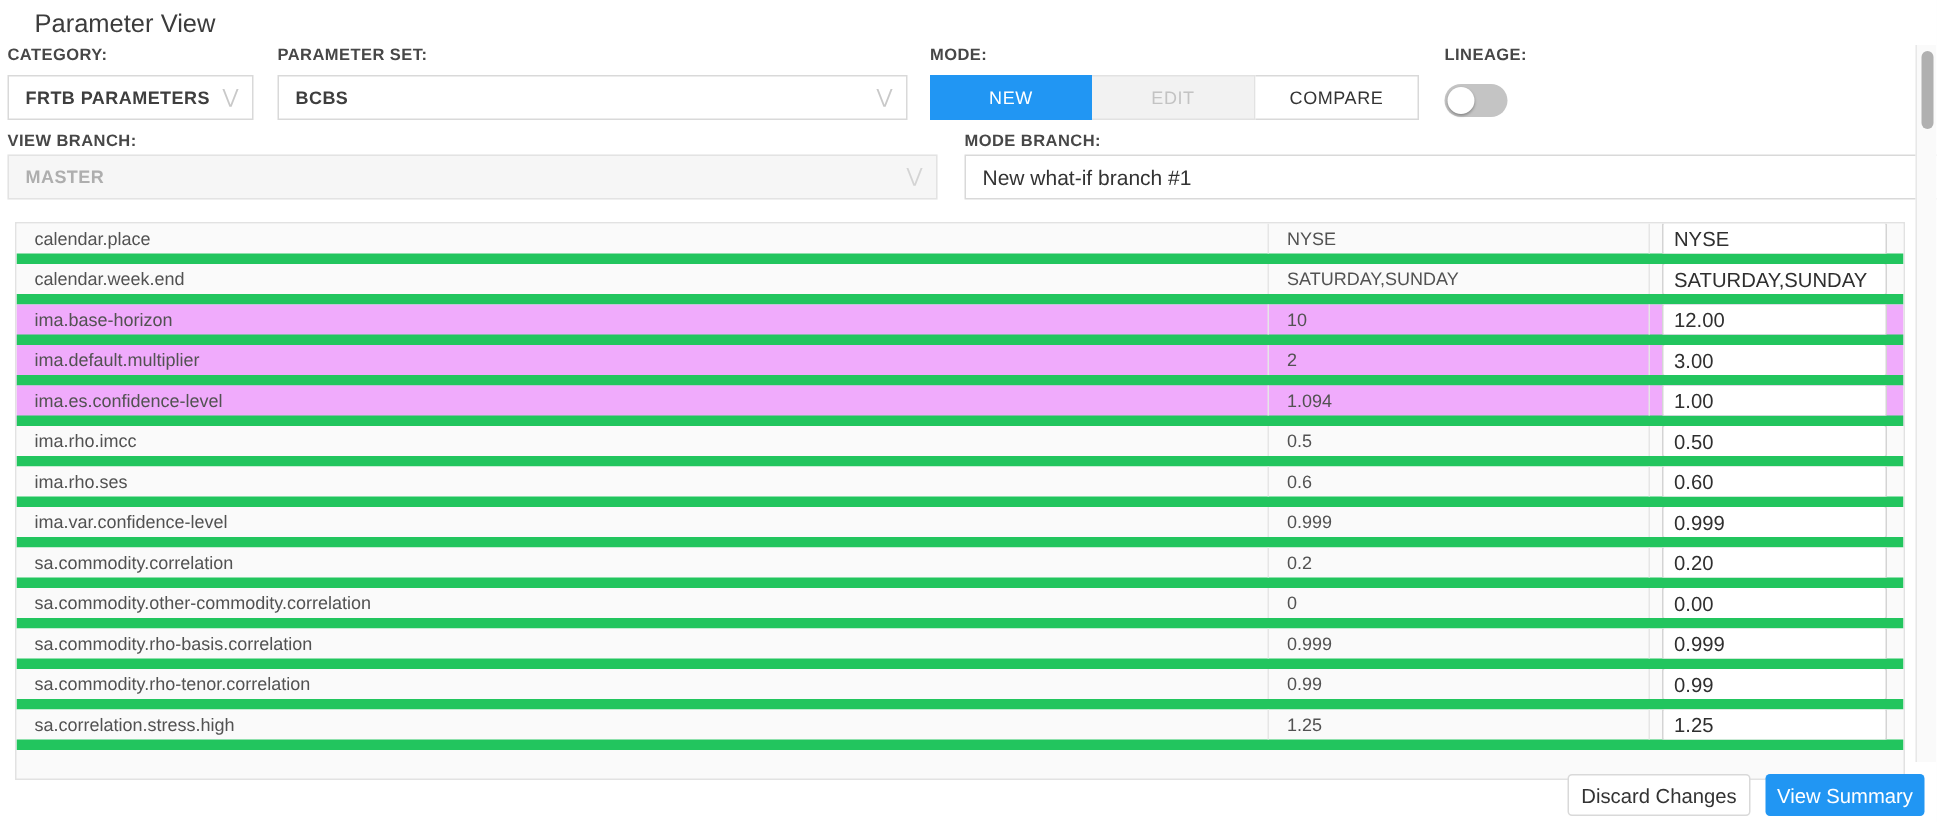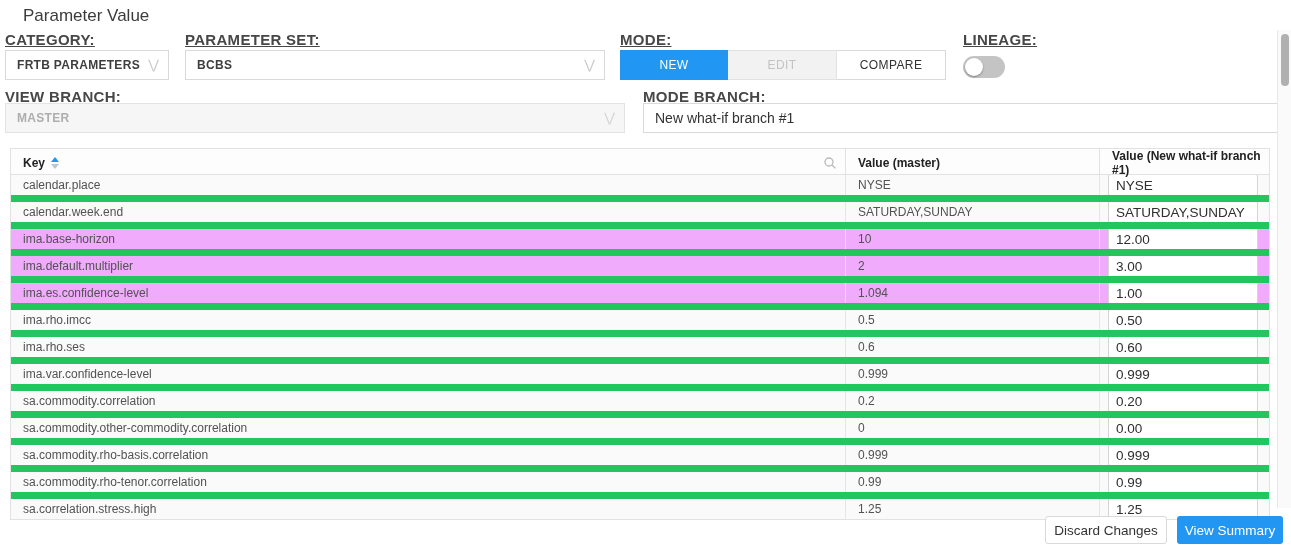--- a/index.html
+++ b/index.html
@@ -1,21 +1,21 @@
 <!DOCTYPE html>
 <html><head>
 <meta charset="utf-8">
 <style>
   html,body{margin:0;padding:0;background:#fff;}
   body{font-family:"Liberation Sans","DejaVu Sans",sans-serif;}
   .page{position:relative;width:1291px;height:548px;background:#fff;overflow:hidden;}
 
   .title{position:absolute;left:23px;top:6px;font-size:17px;font-weight:400;color:#3c3c3c;margin:0;}
 
-  .field-label{position:absolute;font-size:15px;font-weight:700;color:#474747;letter-spacing:.3px;text-decoration:underline;}
+  .field-label{position:absolute;font-size:11px;font-weight:700;color:#474747;letter-spacing:.3px;}
 
   .select{position:absolute;height:30px;border:1px solid #d9d9d9;background:#fff;box-sizing:border-box;
           display:flex;align-items:center;padding:0 26px 0 11px;cursor:pointer;}
   .select .sel-text{font-size:12px;font-weight:700;color:#3e3e3e;letter-spacing:.3px;white-space:nowrap;}
   .select .chev{position:absolute;right:9px;top:50%;transform:translateY(-54%);color:#c9c9c9;font-size:13px;font-weight:400;}
   .select.disabled{background:#f6f6f6;border-color:#e3e3e3;cursor:default;}
   .select.disabled .sel-text{color:#aeaeae;}
   .select.disabled .chev{color:#d4d4d4;}
 
   .mode-group{position:absolute;left:620px;top:50px;width:326px;height:30px;display:flex;}
@@ -64,21 +64,21 @@
   
   .scrollbar{position:absolute;left:1277px;top:30px;width:14px;height:478px;background:#fafafa;
              border-left:1px solid #e8e8e8;box-sizing:border-box;}
   .scroll-thumb{position:absolute;left:3px;top:4px;width:8px;height:52px;background:#b0b0b0;border-radius:4px;cursor:grab;}
 </style>
 </head>
 <body>
 
 <div class="page">
 
-  <h1 class="title">Parameter Value</h1>
+  <h1 class="title">Parameter View</h1>
 
   <div class="field-label" style="left:5px;top:31px;">CATEGORY:</div>
   <div class="select" style="left:5px;top:50px;width:164px;">
     <span class="sel-text">FRTB PARAMETERS</span>
     <span class="chev">⋁</span>
   </div>
 
   <div class="field-label" style="left:185px;top:31px;">PARAMETER SET:</div>
   <div class="select" style="left:185px;top:50px;width:420px;">
     <span class="sel-text">BCBS</span>
@@ -100,41 +100,20 @@
   <div class="field-label" style="left:5px;top:88px;">VIEW BRANCH:</div>
   <div class="select disabled" style="left:5px;top:103px;width:620px;">
     <span class="sel-text">MASTER</span>
     <span class="chev">⋁</span>
   </div>
 
   <div class="field-label" style="left:643px;top:88px;">MODE BRANCH:</div>
   <input class="text-input" style="left: 643px; top: 103px; width: 728px;" value="New what-if branch #1">
 
   <div class="ptable">
-    <div class="thead">
-      <div class="th">
-        <span>Key</span>
-        <span class="sorter">
-          <span class="tri-up"></span>
-          <span class="tri-down"></span>
-        </span>
-        <span class="search-ic">
-          <svg width="14" height="14" viewBox="0 0 14 14">
-            <circle cx="6" cy="6" r="4" fill="none" stroke="#b9b9b9" stroke-width="1.3"></circle>
-            <line x1="9" y1="9" x2="12.4" y2="12.4" stroke="#b9b9b9" stroke-width="1.3"></line>
-          </svg>
-        </span>
-      </div>
-      <div class="th">
-        <span>Value (master)</span>
-      </div>
-      <div class="th">
-        <span>Value (New what-if branch #1)</span>
-      </div>
-    </div>
     <div class="tbody" id="tbody">
     <div class="trow">
       <div class="cell key">calendar.place</div>
       <div class="cell master">NYSE</div>
       <div class="cell branch">
         <input class="val-input" value="NYSE" style="">
       </div>
     </div>
 
     <div class="trow">

